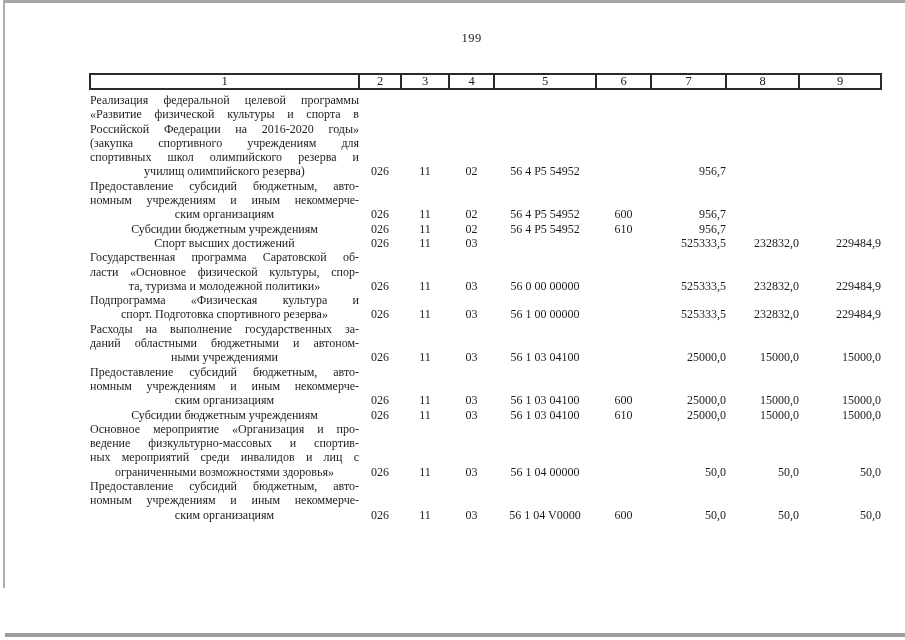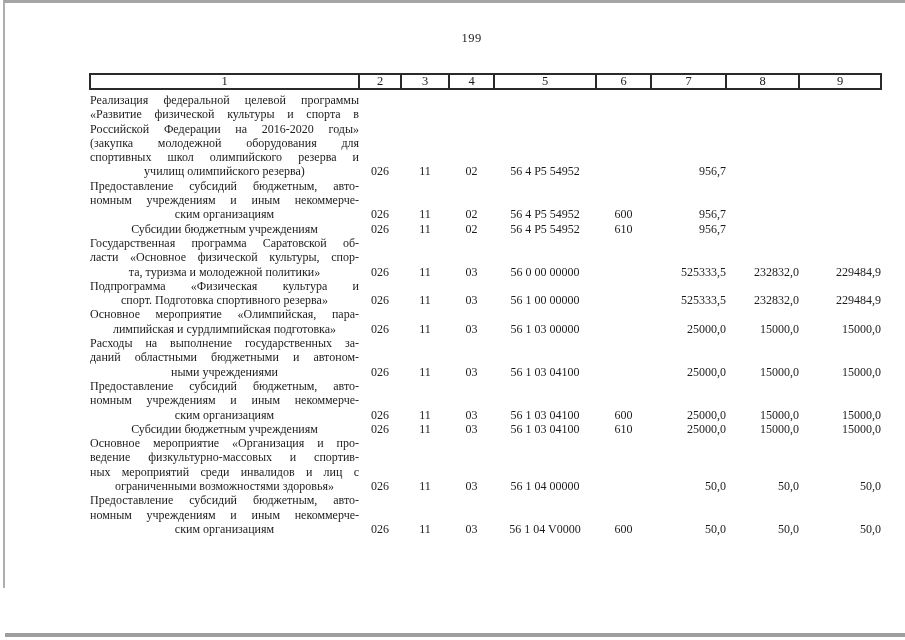--- a/index.html
+++ b/index.html
@@ -109,21 +109,21 @@
           <th>8</th>
           <th>9</th>
         </tr>
     </thead>
     <tbody id="tbl-body">
         <tr>
           <td class="c1">
             <div class="line jl">Реализация федеральной целевой программы</div>
             <div class="line jl">«Развитие физической культуры и спорта в</div>
             <div class="line jl">Российской Федерации на 2016-2020 годы»</div>
-            <div class="line jl">(закупка молодежной оборудования для</div>
+            <div class="line jl">(закупка спортивного учреждениям для</div>
             <div class="line jl">спортивных школ олимпийского резерва и</div>
             <div class="line">училищ олимпийского резерва)</div>
           </td>
           <td class="c2">026</td>
           <td class="c3">11</td>
           <td class="c4">02</td>
           <td class="c5">56 4 P5 54952</td>
           <td class="c6"></td>
           <td class="c7">956,7</td>
           <td class="c8"></td>
@@ -152,20 +152,33 @@
           <td class="c3">11</td>
           <td class="c4">02</td>
           <td class="c5">56 4 P5 54952</td>
           <td class="c6">610</td>
           <td class="c7">956,7</td>
           <td class="c8"></td>
           <td class="c9"></td>
         </tr>
         <tr>
           <td class="c1">
+            <div class="line">Спорт высших достижений</div>
+          </td>
+          <td class="c2">026</td>
+          <td class="c3">11</td>
+          <td class="c4">03</td>
+          <td class="c5"></td>
+          <td class="c6"></td>
+          <td class="c7">525333,5</td>
+          <td class="c8">232832,0</td>
+          <td class="c9">229484,9</td>
+        </tr>
+        <tr>
+          <td class="c1">
             <div class="line jl">Государственная программа Саратовской об-</div>
             <div class="line jl">ласти «Основное физической культуры, спор-</div>
             <div class="line">та, туризма и молодежной политики»</div>
           </td>
           <td class="c2">026</td>
           <td class="c3">11</td>
           <td class="c4">03</td>
           <td class="c5">56 0 00 00000</td>
           <td class="c6"></td>
           <td class="c7">525333,5</td>
@@ -178,34 +191,20 @@
             <div class="line">спорт. Подготовка спортивного резерва»</div>
           </td>
           <td class="c2">026</td>
           <td class="c3">11</td>
           <td class="c4">03</td>
           <td class="c5">56 1 00 00000</td>
           <td class="c6"></td>
           <td class="c7">525333,5</td>
           <td class="c8">232832,0</td>
           <td class="c9">229484,9</td>
-        </tr>
-        <tr>
-          <td class="c1">
-            <div class="line jl">Основное мероприятие «Олимпийская, пара-</div>
-            <div class="line">лимпийская и сурдлимпийская подготовка»</div>
-          </td>
-          <td class="c2">026</td>
-          <td class="c3">11</td>
-          <td class="c4">03</td>
-          <td class="c5">56 1 03 00000</td>
-          <td class="c6"></td>
-          <td class="c7">25000,0</td>
-          <td class="c8">15000,0</td>
-          <td class="c9">15000,0</td>
         </tr>
         <tr>
           <td class="c1">
             <div class="line jl">Расходы на выполнение государственных за-</div>
             <div class="line jl">даний областными бюджетными и автоном-</div>
             <div class="line">ными учреждениями</div>
           </td>
           <td class="c2">026</td>
           <td class="c3">11</td>
           <td class="c4">03</td>

